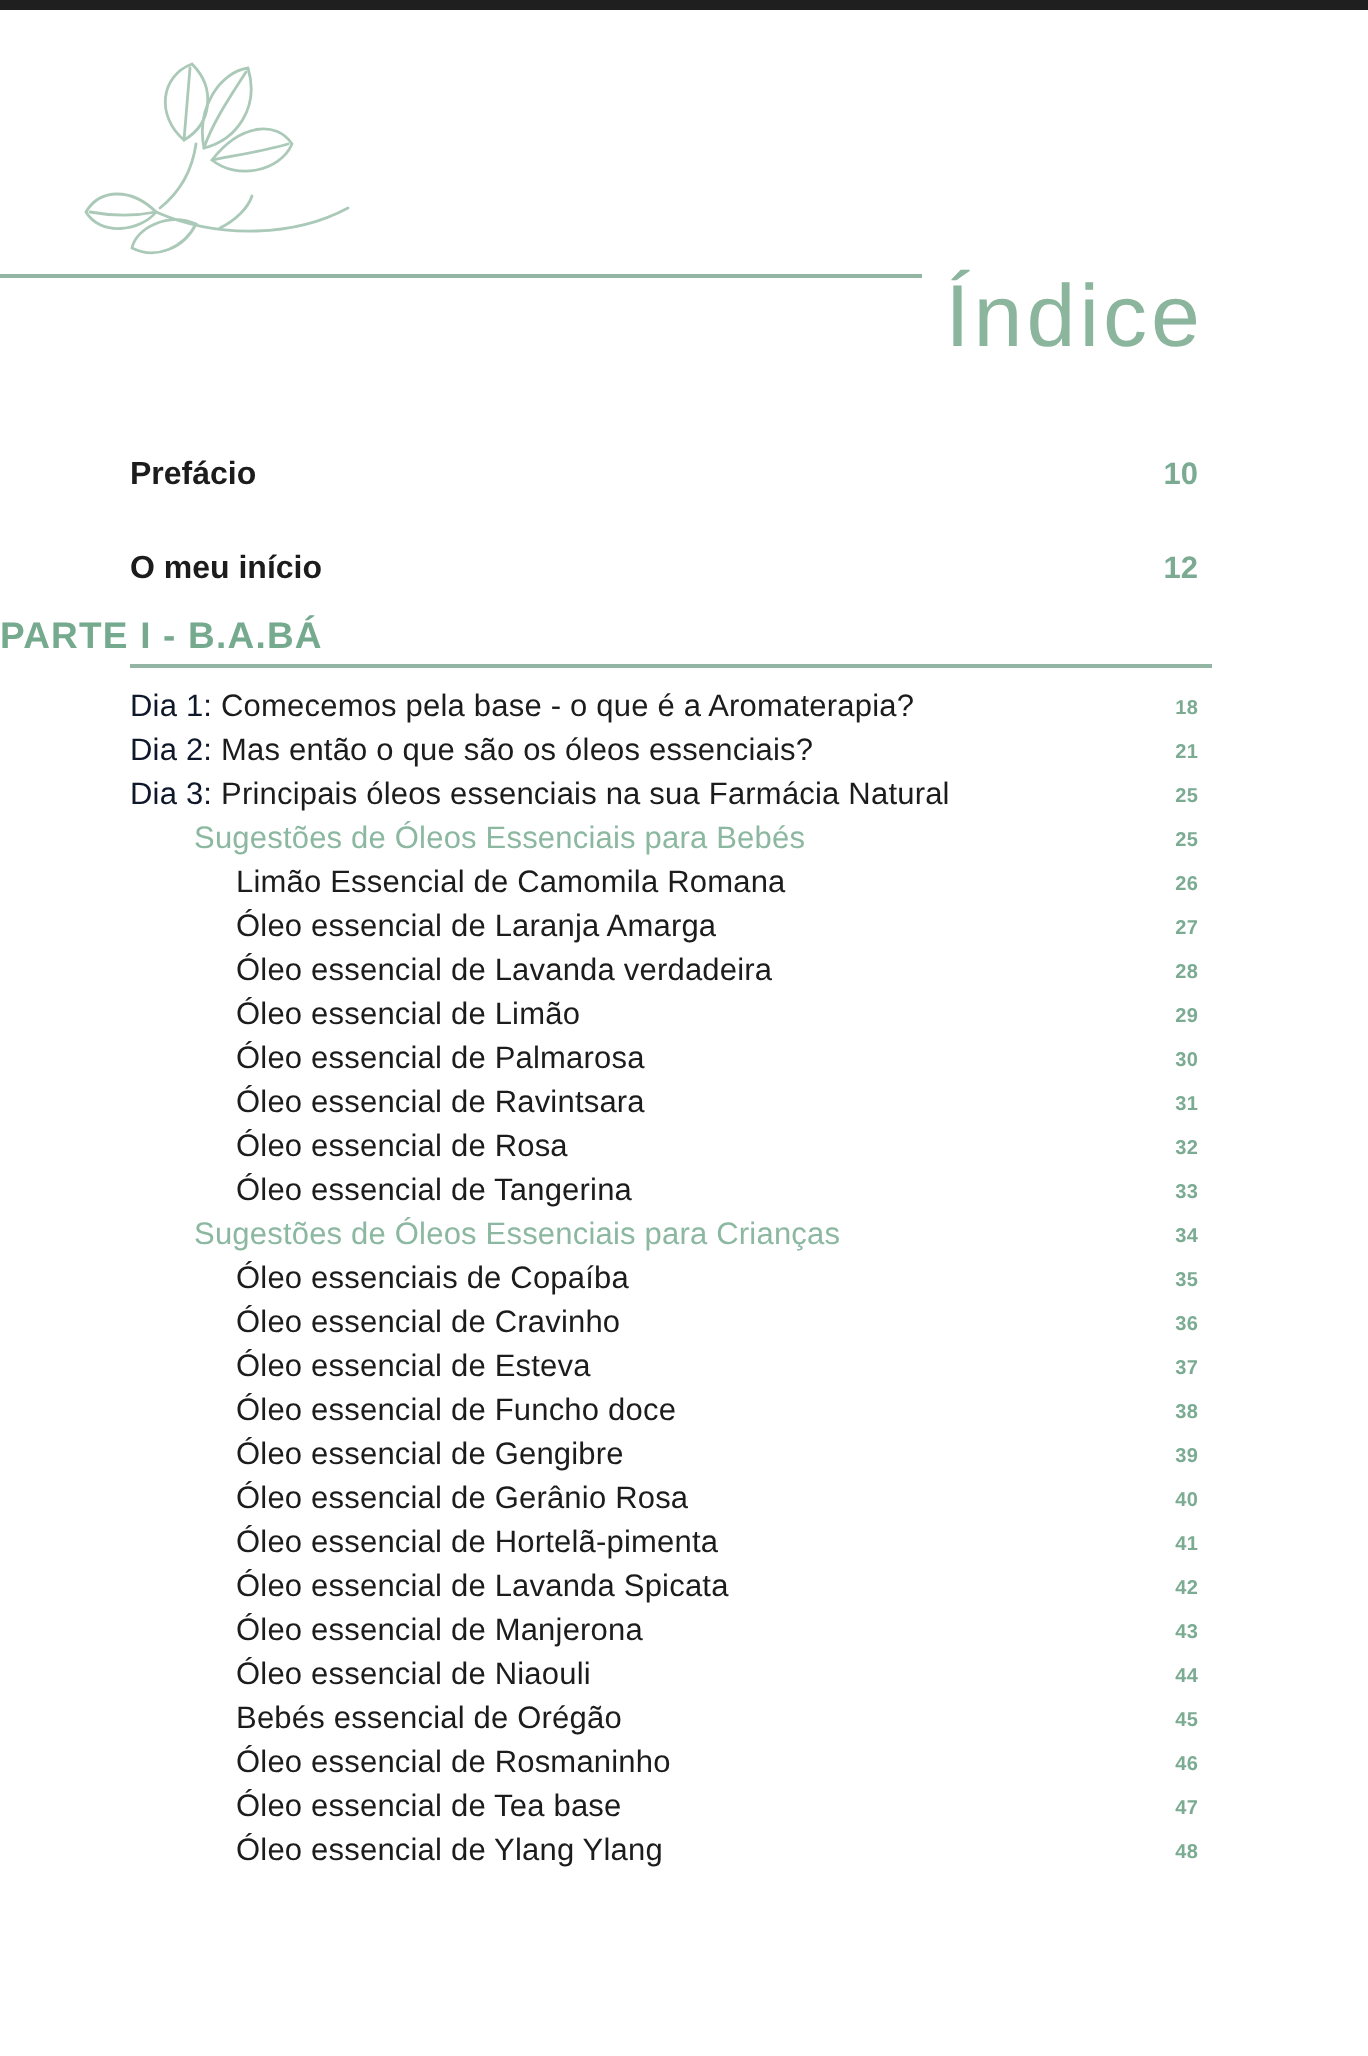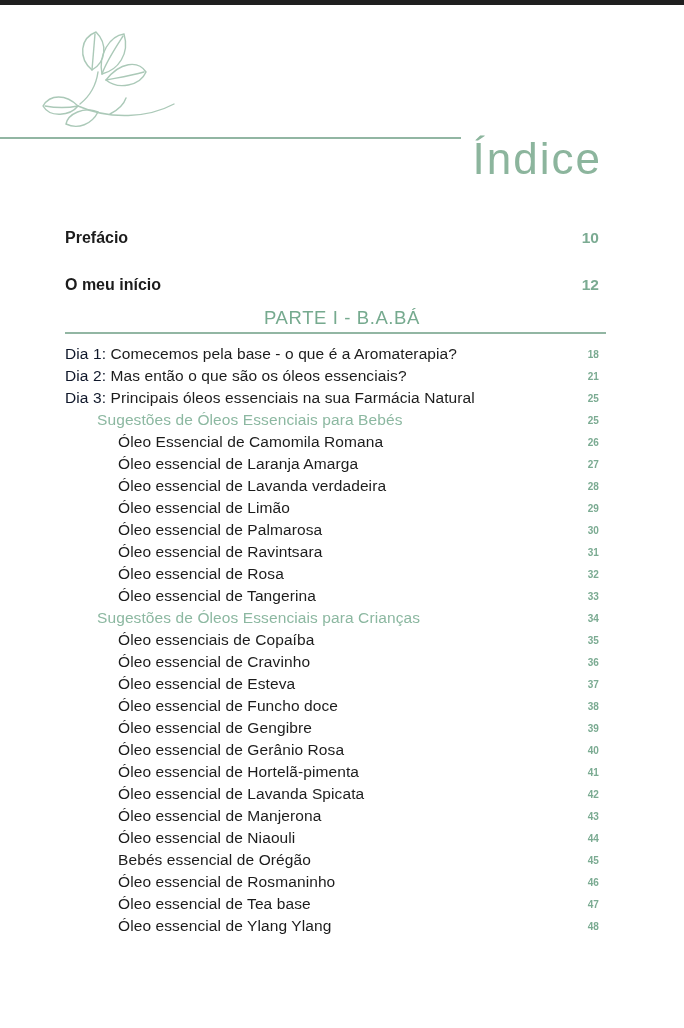--- a/index.html
+++ b/index.html
@@ -31,21 +31,21 @@
     position:absolute;left:65px;width:534px;top:227px;
   }
   .frow{
     display:flex;justify-content:space-between;align-items:center;
     height:22px;font-size:16px;font-weight:700;color:#1c1c1c;
   }
   .frow + .frow{margin-top:25px;}
   .frow .num{color:#7bab92;font-size:15.5px;}
   .part-heading{
     position:absolute;left:0;right:0;top:307px;height:22px;
-    text-align:center;font-size:18.5px;font-weight:400;
+    text-align:left;font-size:18.5px;font-weight:700;
     color:#76aa8f;letter-spacing:0.6px;line-height:22px;
   }
   .rule{
     position:absolute;left:65px;width:541px;top:332px;height:2px;
     background:#92b6a3;
   }
   .entries{
     position:absolute;left:65px;width:534px;top:343px;
   }
   .row{
@@ -115,21 +115,21 @@
       </div>
       <div class="row day">
         <span class="label"><b class="prefix">Dia 3:</b> Principais óleos essenciais na sua Farmácia Natural</span>
         <span class="num">25</span>
       </div>
       <div class="row section">
         <span class="label">Sugestões de Óleos Essenciais para Bebés</span>
         <span class="num">25</span>
       </div>
       <div class="row item">
-        <span class="label">Óleo Essencial de Camomila Romana</span>
+        <span class="label">Limão Essencial de Camomila Romana</span>
         <span class="num">26</span>
       </div>
       <div class="row item">
         <span class="label">Óleo essencial de Laranja Amarga</span>
         <span class="num">27</span>
       </div>
       <div class="row item">
         <span class="label">Óleo essencial de Lavanda verdadeira</span>
         <span class="num">28</span>
       </div>

